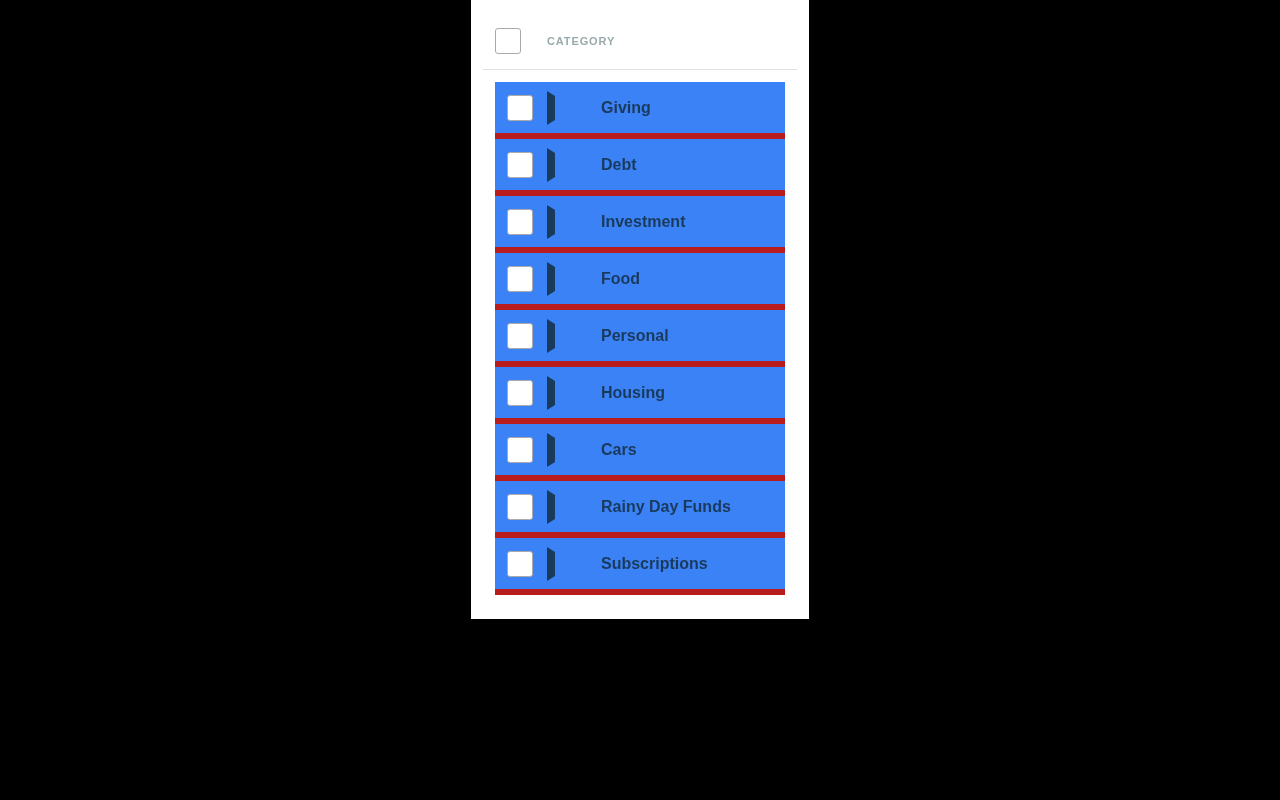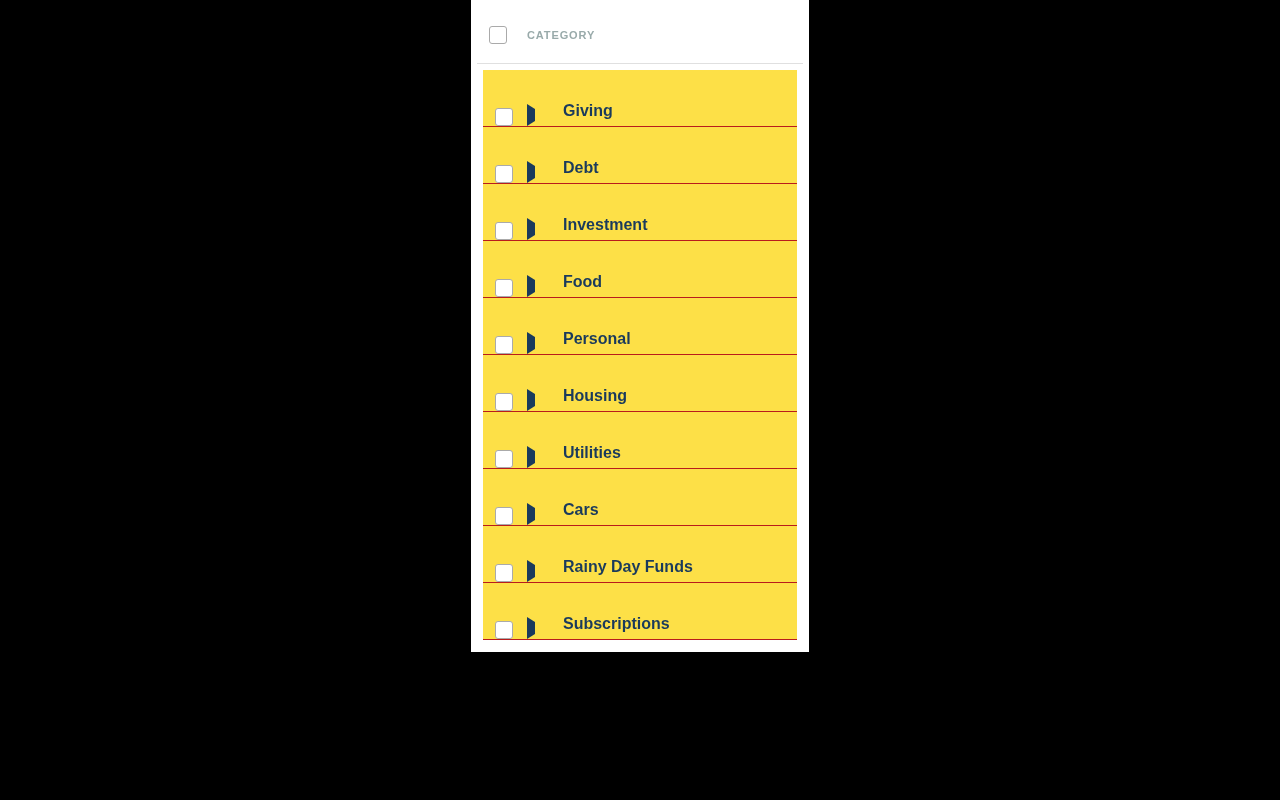--- a/index.html
+++ b/index.html
@@ -1,17 +1,17 @@
 <!DOCTYPE html>
 <html><head>
   <meta charset="utf-8">
   <style>
     * {
       margin: 0;
-      padding: 6px;
+      padding: 12px;
       box-sizing: border-box;
     }
 
     body {
       background-color: #000;
       width: 1280px;
       height: 800px;
       overflow: hidden;
       font-family: -apple-system, BlinkMacSystemFont, 'Segoe UI', sans-serif;
     }
@@ -46,25 +46,25 @@
     .header-label {
       font-size: 11px;
       font-weight: 600;
       color: #9aa;
       letter-spacing: 0.08em;
       text-transform: uppercase;
     }
 
     .category-row {
       display: flex;
-      align-items: flex-end;
+      align-items: center;
       padding: 0 12px;
       height: 57px;
-      border-bottom: 1px solid #b91c1c;
-      background: #fde047;
+      border-bottom: 6px solid #b91c1c;
+      background: #3b82f6;
       cursor: pointer;
     }
 
     .row-checkbox {
       width: 18px;
       height: 18px;
       border: 1.5px solid #aaa;
       border-radius: 3px;
       margin-right: 14px;
       flex-shrink: 0;
@@ -125,25 +125,20 @@
         <span class="category-name">Personal</span>
       </div>
       <div class="category-row">
         <div class="row-checkbox"></div>
         <span class="chevron-right"></span>
         <span class="category-name">Housing</span>
       </div>
       <div class="category-row">
         <div class="row-checkbox"></div>
         <span class="chevron-right"></span>
-        <span class="category-name">Utilities</span>
-      </div>
-      <div class="category-row">
-        <div class="row-checkbox"></div>
-        <span class="chevron-right"></span>
         <span class="category-name">Cars</span>
       </div>
       <div class="category-row">
         <div class="row-checkbox"></div>
         <span class="chevron-right"></span>
         <span class="category-name">Rainy Day Funds</span>
       </div>
       <div class="category-row">
         <div class="row-checkbox"></div>
         <span class="chevron-right"></span>

